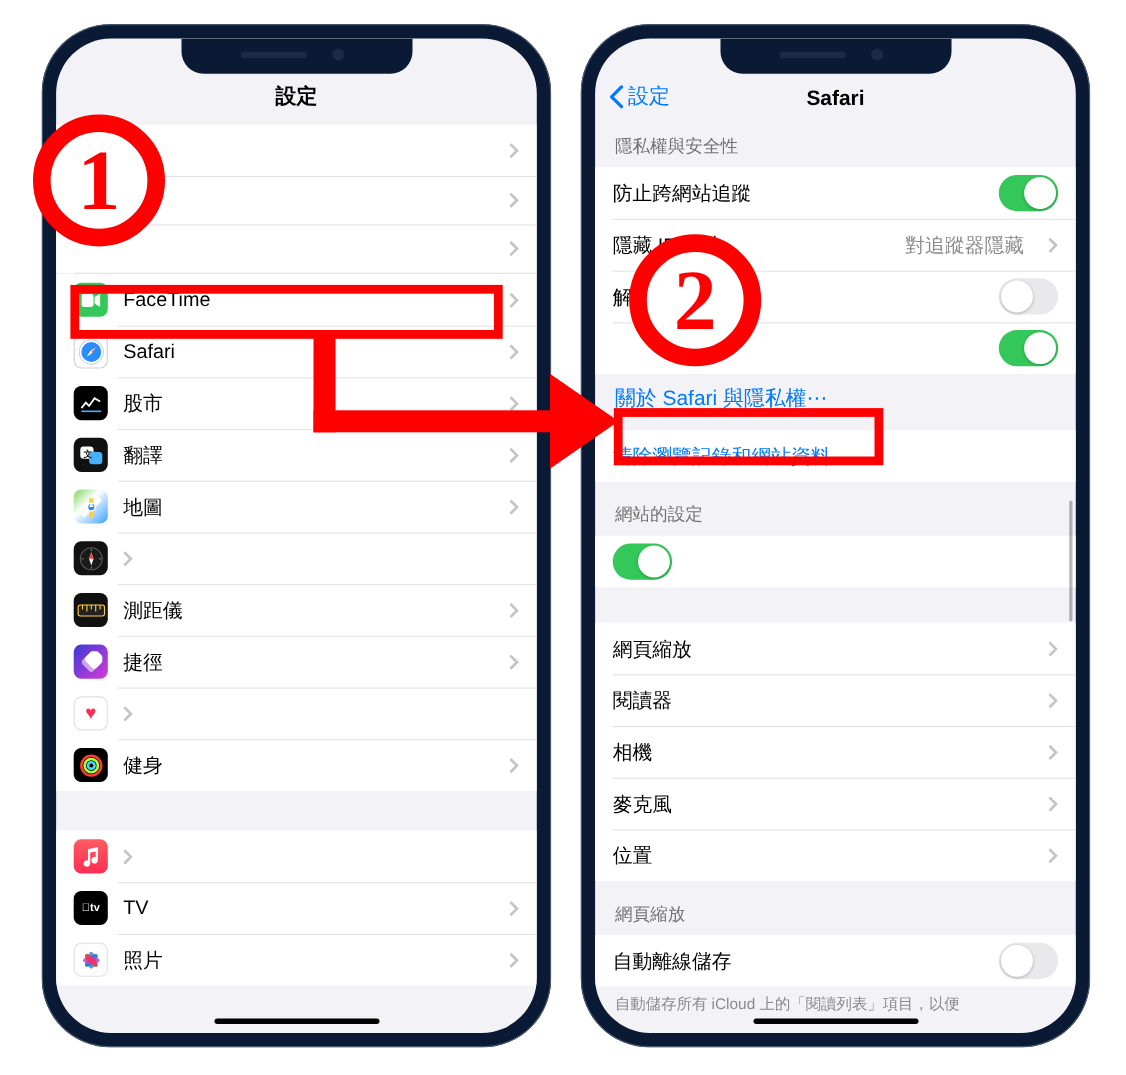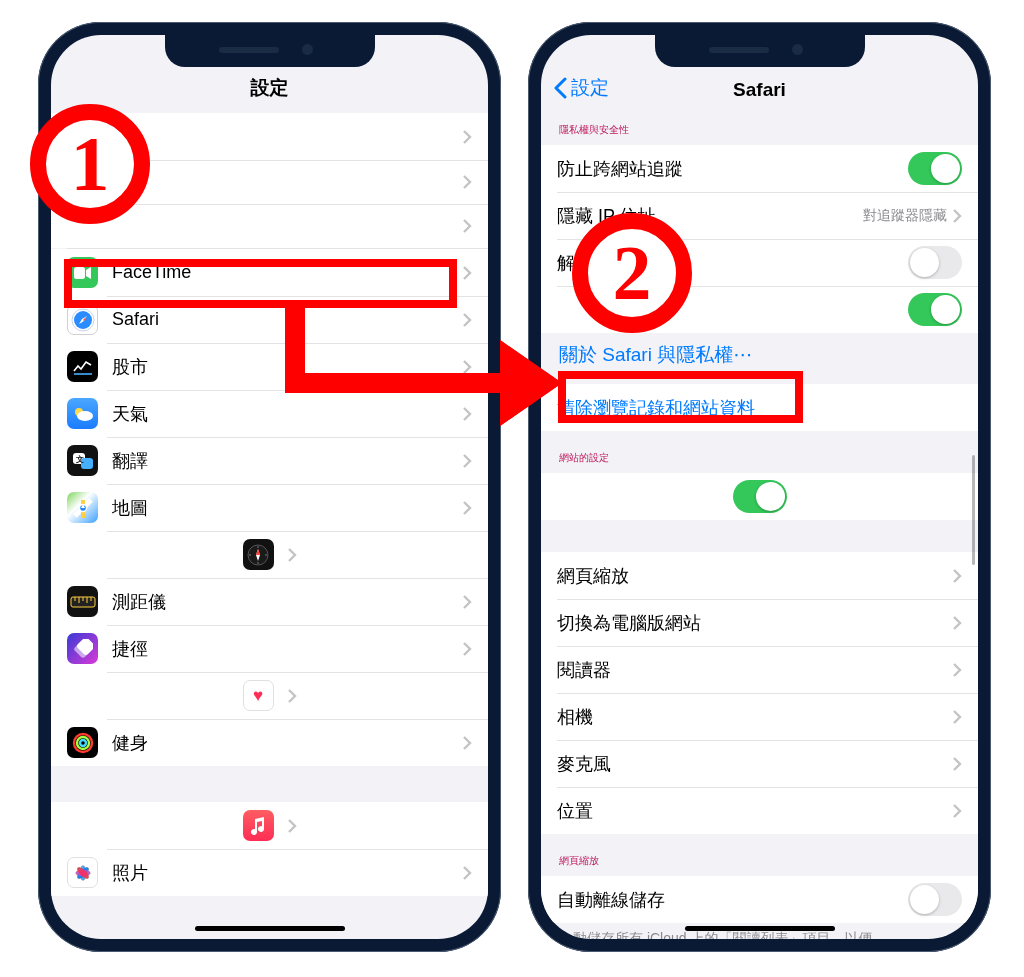--- a/index.html
+++ b/index.html
@@ -16,30 +16,30 @@
 .scrollbar { position:absolute; right:3px; top:420px; width:3px; height:110px; background:rgba(0,0,0,0.28); border-radius:2px; }
 
 
 .navbar { position:relative; height:78px; display:flex; align-items:flex-end; justify-content:center; padding-bottom:12px; }
 .nav-title { font-size:19px; font-weight:600; color:#000; }
 .nav-back { position:absolute; left:12px; bottom:12px; display:flex; align-items:center; color:#007aff; font-size:19px; }
 .nav-back svg { width:14px; height:22px; margin-right:4px; }
 
 
 .content { position:absolute; top:78px; left:0; right:0; bottom:0; overflow:hidden; }
-.ghead { font-size:10px; color:#be185d; padding:20px 18px 8px; }
+.ghead { font-size:16px; color:#737373; padding:20px 18px 8px; }
 .ghead.tight { padding-top:10px; }
 .group { background:#fff; margin:0 0 0 0; }
-.row { display:flex; align-items:center; min-height:47px; padding:0 16px 0 16px; font-size:18px; color:#000; position:relative;justify-content:center; }
+.row { display:flex; align-items:center; min-height:47px; padding:0 16px 0 16px; font-size:18px; color:#000; position:relative; }
 .row + .row::before, .row.sep::before { content:""; position:absolute; top:0; left:56px; right:0; height:1px; background:#e3e3e6; }
 .row.noicon + .row.noicon::before { left:16px; }
 .row.first::before { display:none; }
 .icon { width:31px; height:31px; border-radius:7px; margin-right:14px; display:flex; align-items:center; justify-content:center; color:#fff; font-size:17px; flex-shrink:0; }
 .label { flex:1; white-space:nowrap; overflow:hidden; text-overflow:ellipsis; }
-.value { color:#8a8a8e; font-size:14px; margin-right:6px; }
+.value { color:#8a8a8e; font-size:18px; margin-right:22px; }
 .chev { width:9px; height:14px; }
 .chev path { stroke:#c4c4c7; stroke-width:2.4; fill:none; }
 .link { color:#007aff; }
 
 
 .toggle { width:54px; height:33px; border-radius:17px; position:relative; background:#e9e9eb; }
 .toggle.on { background:#34c759; }
 .toggle .knob { position:absolute; top:2px; width:29px; height:29px; background:#fff; border-radius:50%; box-shadow:0 1px 3px rgba(0,0,0,0.25); }
 .toggle.on .knob { right:2px; }
 .toggle.off .knob { left:2px; }
@@ -130,32 +130,20 @@
               </svg>
           </div>
           <div class="row">
             <div class="icon ic-stocks">
               <svg width="20" height="16" viewBox="0 0 20 16">
                   <path d="M1 12l4-5 3 3 5-7 5 3" stroke="#fff" stroke-width="1.6" fill="none"></path>
                   <path d="M1 15h18" stroke="#46b0ff" stroke-width="1.6"></path>
                 </svg>
             </div>
             <span class="label">股市</span>
-            <svg class="chev" viewBox="0 0 9 14">
-                <path d="M1 1l6 6-6 6"></path>
-              </svg>
-          </div>
-          <div class="row">
-            <div class="icon ic-weather">
-              <svg width="22" height="16" viewBox="0 0 22 16">
-                  <circle cx="7" cy="6" r="4" fill="#ffd94a"></circle>
-                  <ellipse cx="13" cy="10" rx="8" ry="5" fill="#fff"></ellipse>
-                </svg>
-            </div>
-            <span class="label">天氣</span>
             <svg class="chev" viewBox="0 0 9 14">
                 <path d="M1 1l6 6-6 6"></path>
               </svg>
           </div>
           <div class="row">
             <div class="icon ic-translate">
               <svg width="22" height="18" viewBox="0 0 22 18">
                   <rect x="1" y="1" width="12" height="11" rx="3" fill="#fff"></rect>
                   <rect x="9" y="6" width="12" height="11" rx="3" fill="#46b0ff"></rect>
                   <text x="4" y="10" font-size="8" fill="#111" font-weight="700">文</text>
@@ -251,20 +239,29 @@
 
         <div style="height:36px"></div>
 
         <div class="group">
           <div class="row first">
             <div class="icon ic-music">
               <svg width="16" height="18" viewBox="0 0 16 18">
                   <path d="M5 2l9-2v12a3 3 0 11-2-2.8V4L7 5v10a3 3 0 11-2-2.8V2z" fill="#fff"></path>
                 </svg>
             </div>
+            <svg class="chev" viewBox="0 0 9 14">
+                <path d="M1 1l6 6-6 6"></path>
+              </svg>
+          </div>
+          <div class="row">
+            <div class="icon ic-tv">
+                <span style="color:#fff">tv</span>
+              </div>
+            <span class="label">TV</span>
             <svg class="chev" viewBox="0 0 9 14">
                 <path d="M1 1l6 6-6 6"></path>
               </svg>
           </div>
           <div class="row">
             <div class="icon ic-photos">
               <svg class="photos-flower" viewBox="0 0 22 22">
                   <g transform="translate(11 11)">
                     <ellipse rx="3.2" ry="7.5" fill="#ff3b30" opacity="0.85"></ellipse>
                     <ellipse rx="3.2" ry="7.5" fill="#ff9500" opacity="0.85" transform="rotate(45)"></ellipse>
@@ -352,26 +349,20 @@
 
         <div style="height:32px"></div>
         <div class="group">
           <div class="row noicon first">
             <span class="label">網頁縮放</span>
             <svg class="chev" viewBox="0 0 9 14">
                 <path d="M1 1l6 6-6 6"></path>
               </svg>
           </div>
           <div class="row noicon">
-            <span class="label">切換為電腦版網站</span>
-            <svg class="chev" viewBox="0 0 9 14">
-                <path d="M1 1l6 6-6 6"></path>
-              </svg>
-          </div>
-          <div class="row noicon">
             <span class="label">閱讀器</span>
             <svg class="chev" viewBox="0 0 9 14">
                 <path d="M1 1l6 6-6 6"></path>
               </svg>
           </div>
           <div class="row noicon">
             <span class="label">相機</span>
             <svg class="chev" viewBox="0 0 9 14">
                 <path d="M1 1l6 6-6 6"></path>
               </svg>

